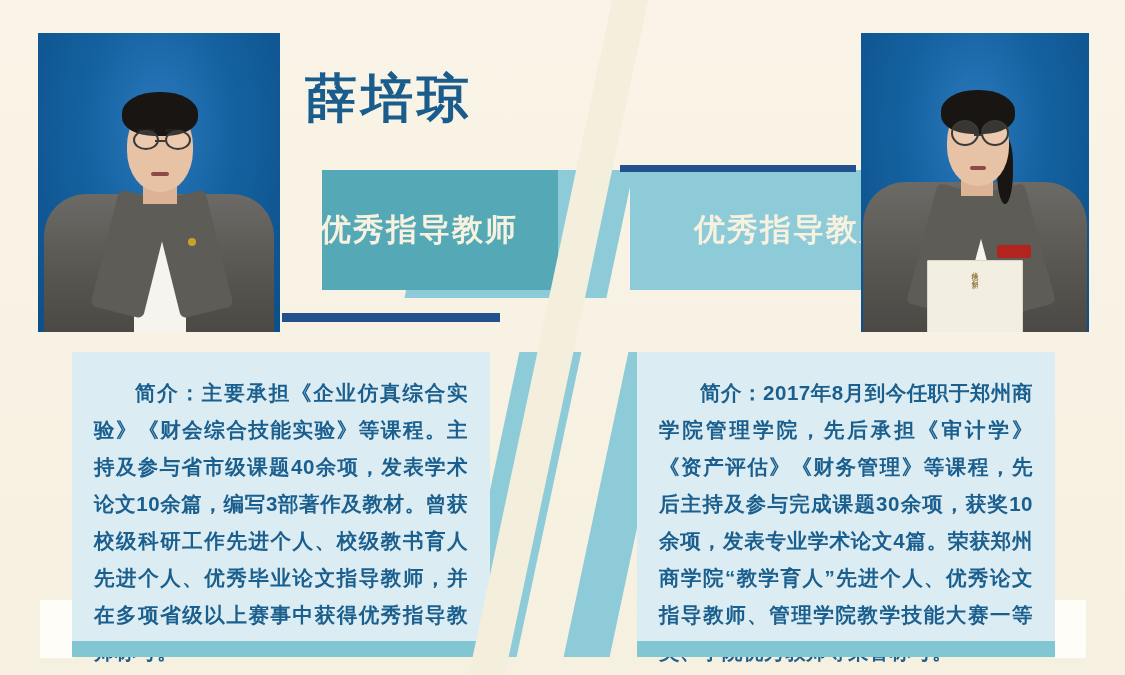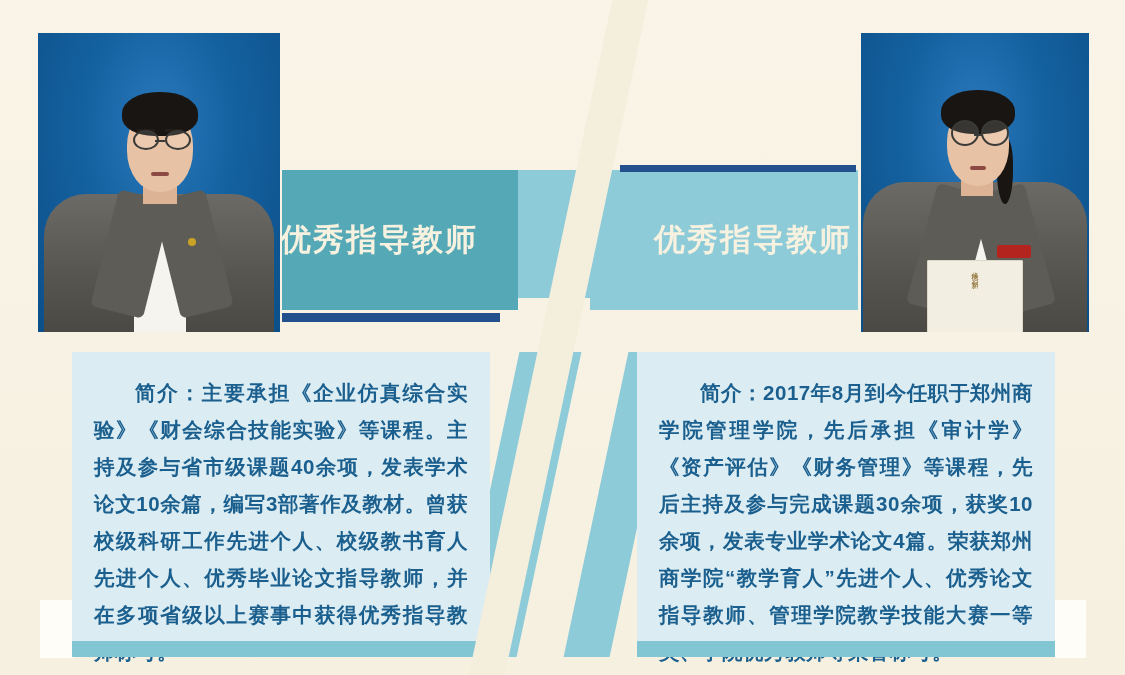--- a/index.html
+++ b/index.html
@@ -58,21 +58,21 @@
   .name{position:absolute;z-index:10;color:#1a5c8c;font-weight:bold;
         font-size:52px;letter-spacing:4px;line-height:1;white-space:nowrap;}
   .name-left{left:305px;top:72px;}
   .name-right{left:650px;top:72px;}
 
   .rule{position:absolute;background:#23518e;z-index:10;}
   .rule-right{left:620px;top:165px;width:236px;height:7px;}
   .rule-left-banner{left:282px;top:313px;width:218px;height:9px;}
 
   
-  .banner{position:absolute;height:140px;z-index:6;display:flex;align-items:center;}
+  .banner{position:absolute;height:120px;z-index:6;display:flex;align-items:center;margin-left:40px;}
   .banner-left{left:282px;top:170px;width:236px;background:#55a8b6;justify-content:flex-start;}
   .banner-right{left:590px;top:170px;width:268px;background:#8dcbd8;justify-content:flex-end;}
   .banner-txt{color:#f7f1e0;font-weight:bold;font-size:31px;letter-spacing:2px;white-space:nowrap;}
   .banner-left .banner-txt{margin-left:-2px;}
   .banner-right .banner-txt{margin-right:6px;}
 
   
   .bio{position:absolute;top:352px;z-index:6;background:#dbecf2;
        box-shadow:0 0 0 0 transparent;}
   .bio-left{left:72px;width:418px;height:305px;}
@@ -137,20 +137,21 @@
       <div class="glasses" style="left:120px;bottom:186px;width:24px;height:22px;"></div>
       <div class="bridge" style="left:113px;bottom:196px;width:8px;"></div>
       <div class="mouth" style="left:109px;bottom:162px;width:16px;height:4px;"></div>
       <div class="badge" style="left:136px;bottom:74px;width:34px;height:13px;"></div>
       <div class="cert" style="left:66px;bottom:-4px;width:96px;height:76px;">
         <span>修德 创新</span>
       </div>
     </div>
   </div>
 
+  <div class="name name-left">薛培琼</div>
 
   <div class="rule rule-right"></div>
 
   <div class="banner banner-left">
     <span class="banner-txt">优秀指导教师</span>
   </div>
   <div class="rule rule-left-banner"></div>
 
   <div class="banner banner-right">
     <span class="banner-txt">优秀指导教师</span>

